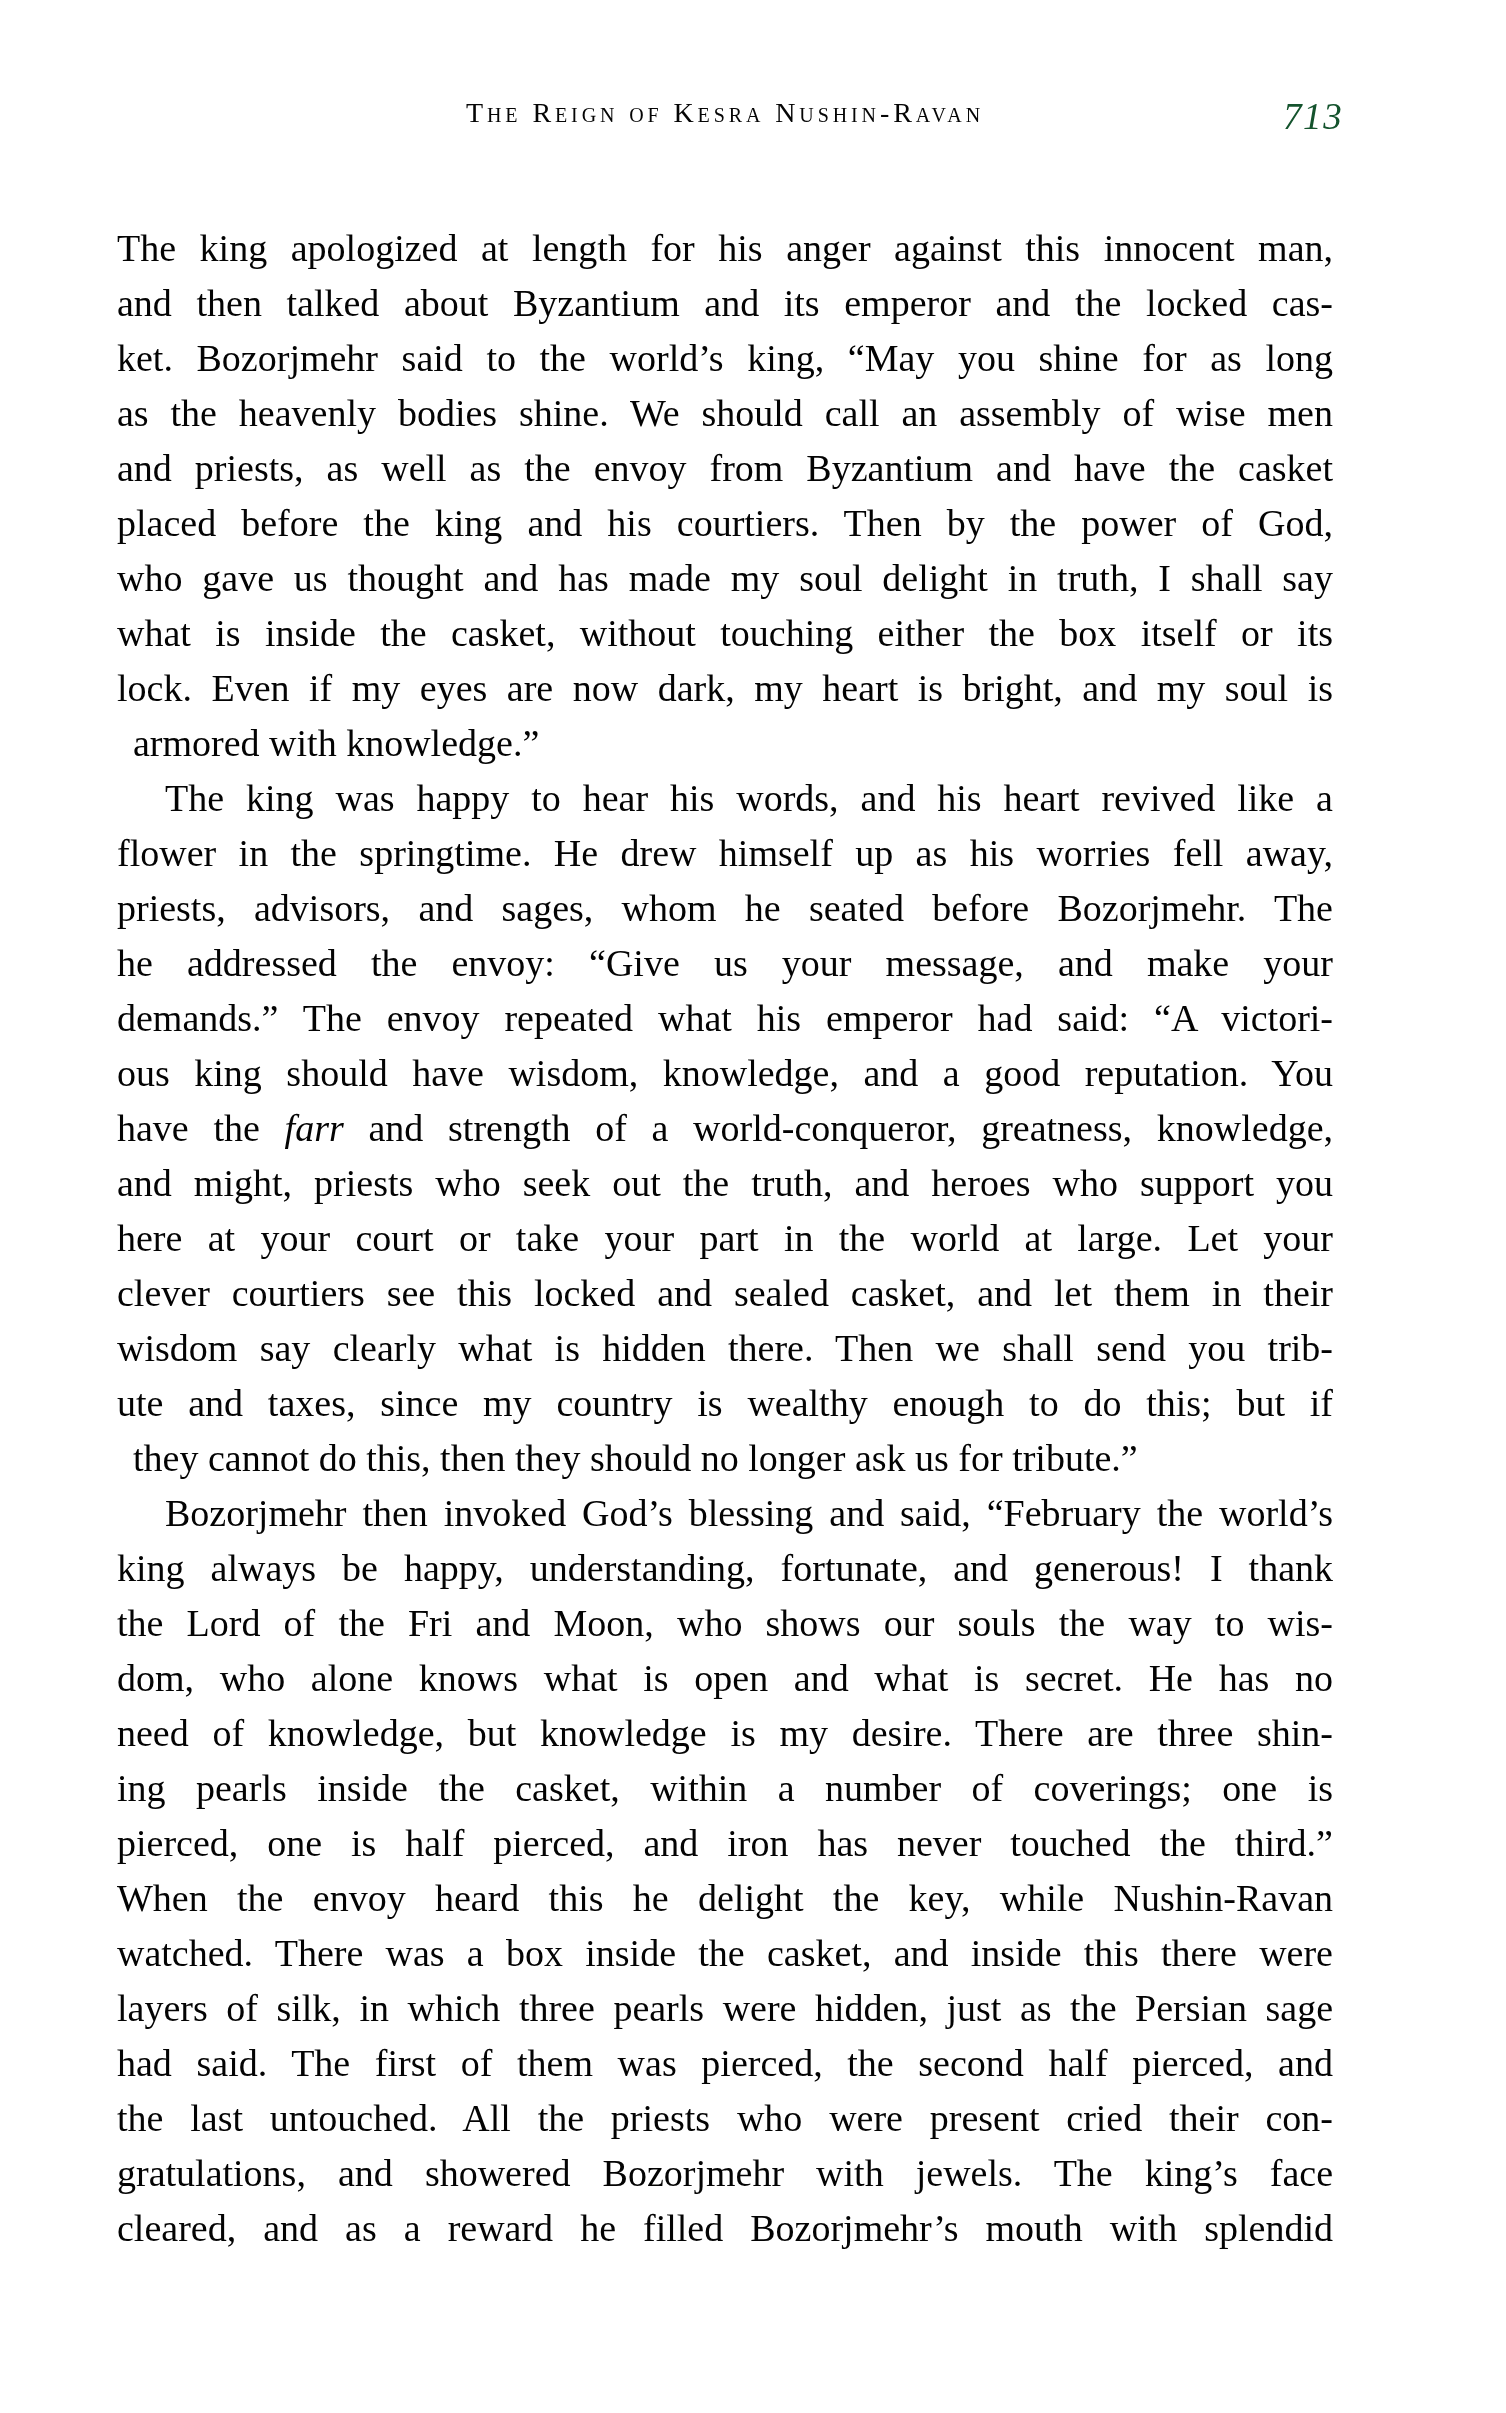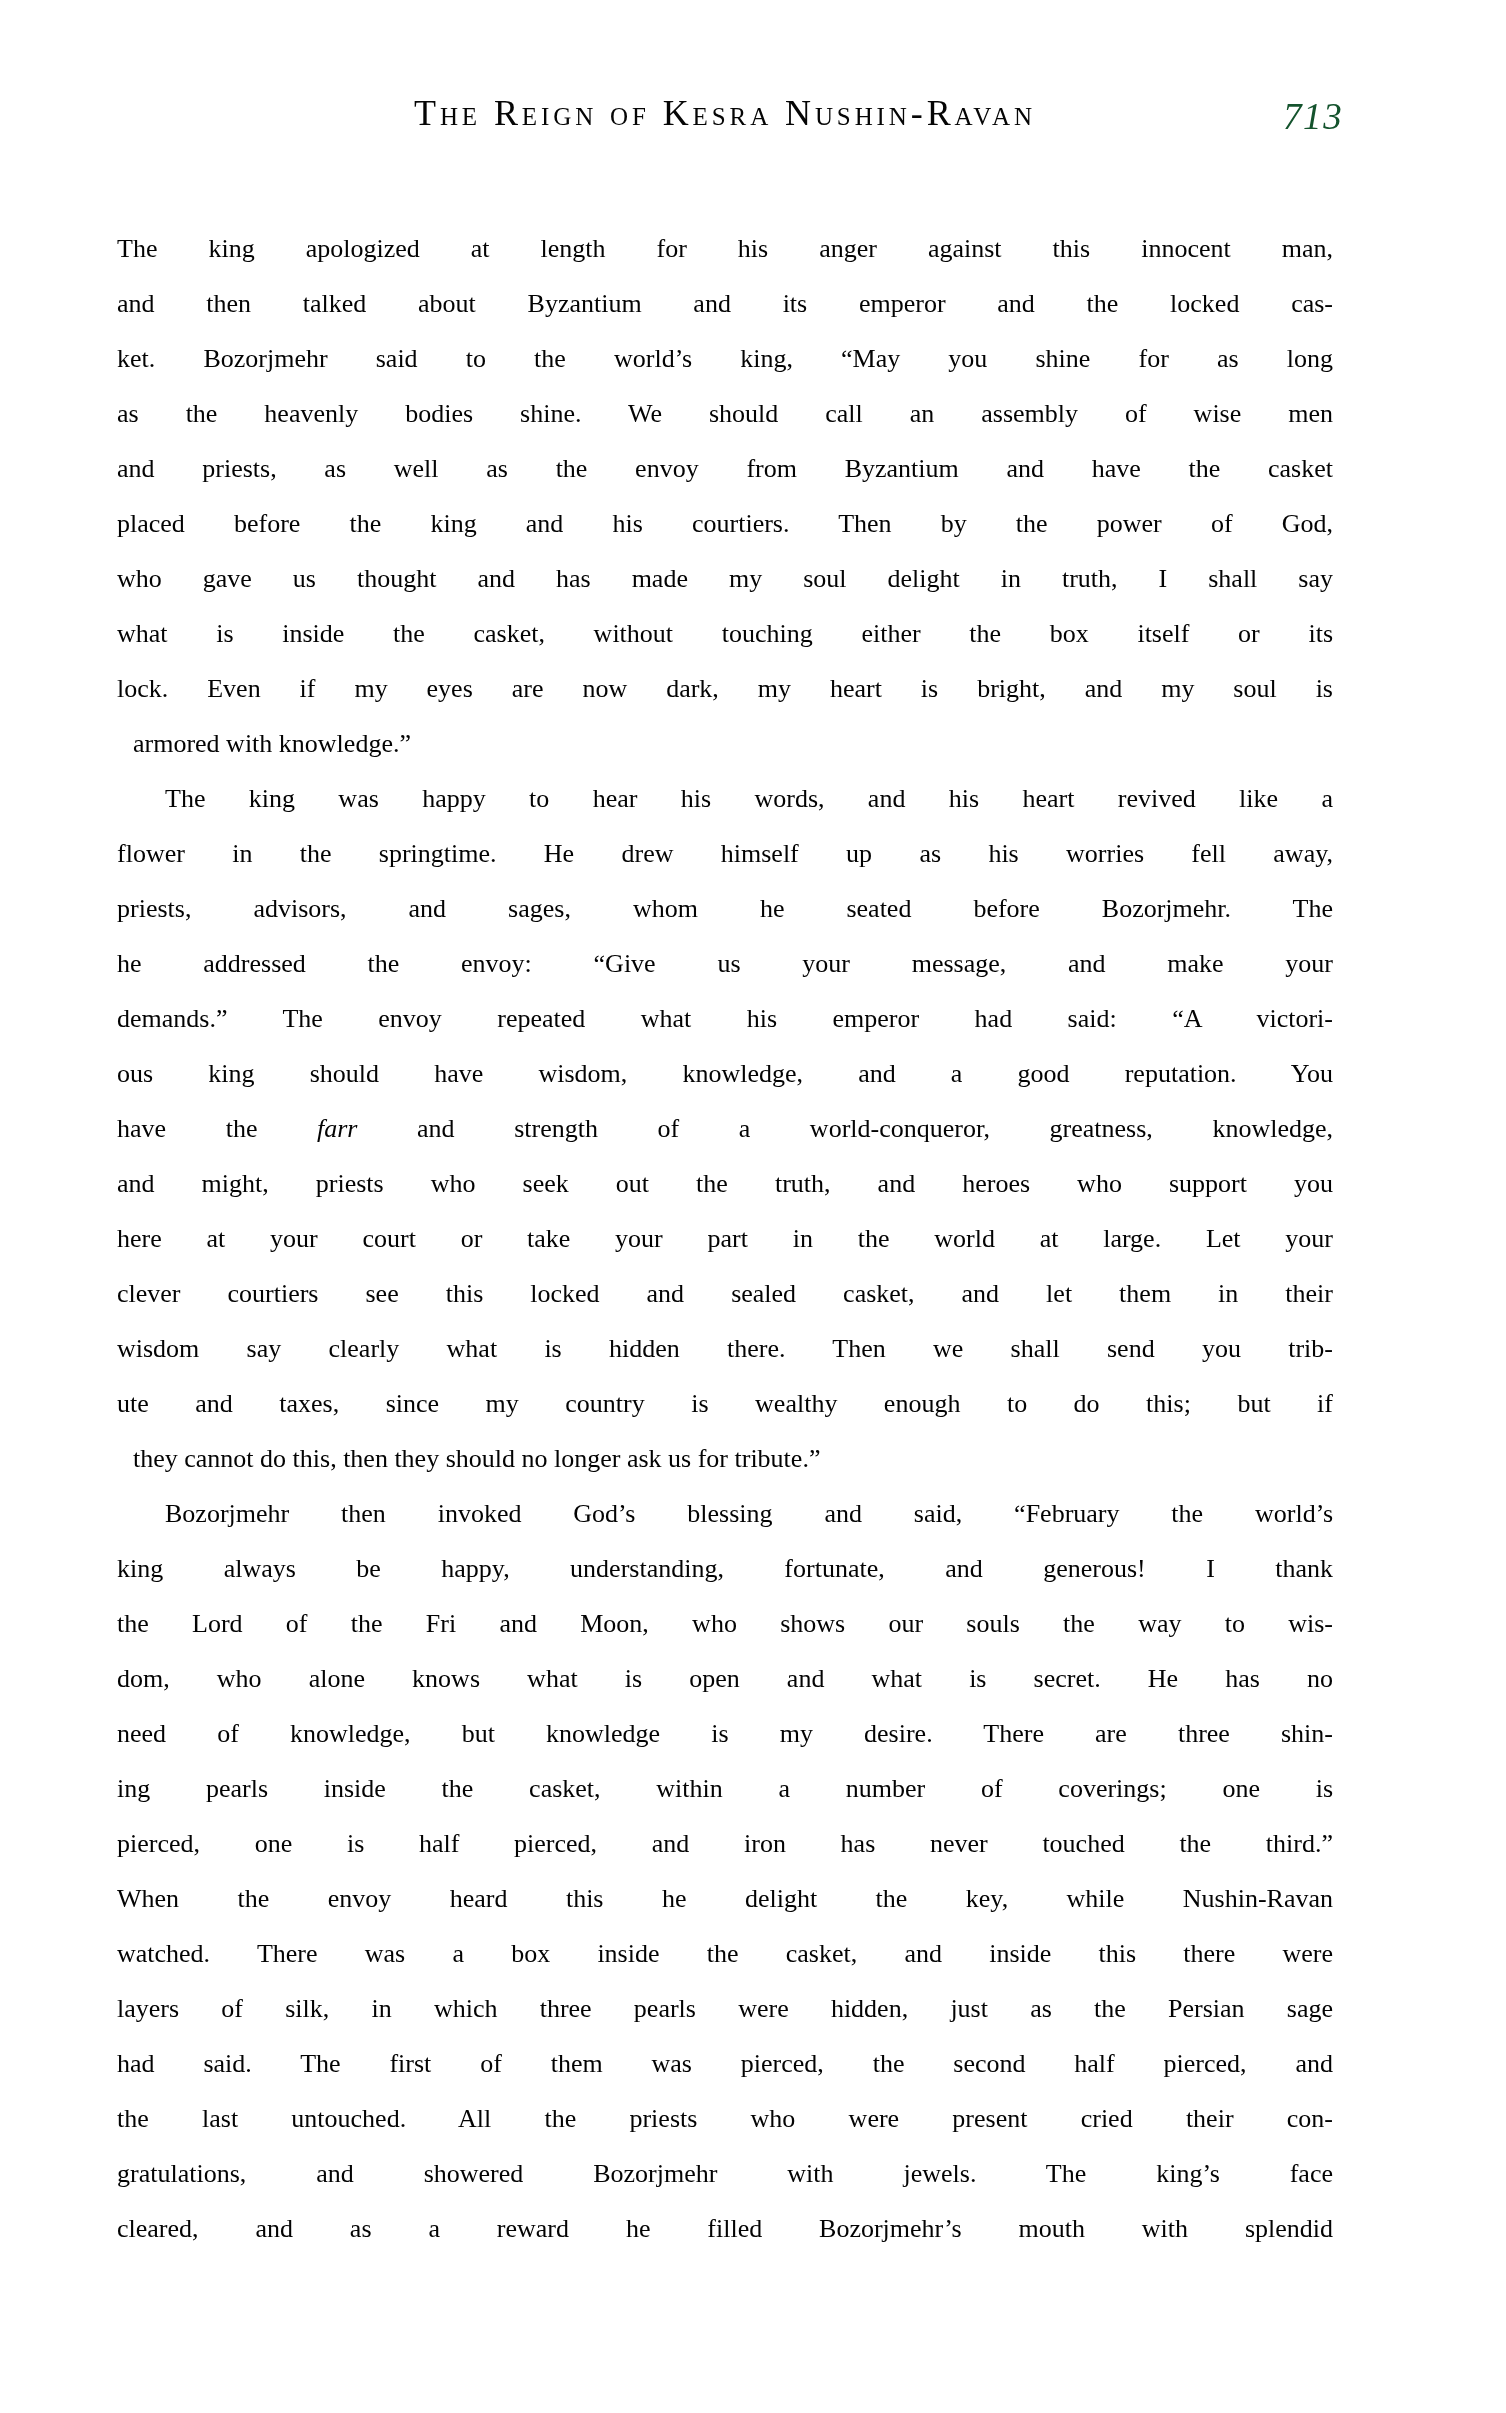--- a/index.html
+++ b/index.html
@@ -12,21 +12,21 @@
     color: #000000;
     overflow: hidden;
   }
   .running-header {
     position: absolute;
     top: 87px;
     left: 117px;
     width: 1216px;
     text-align: center;
     font-variant: small-caps;
-    font-size: 36px;
+    font-size: 28px;
     line-height: 52px;
     letter-spacing: 3.9px;
     color: #050505;
   }
   .page-number {
     position: absolute;
     top: 91px;
     left: 1283px;
     font-style: italic;
     font-size: 37px;
@@ -34,21 +34,21 @@
     letter-spacing: 1.6px;
     color: #14532d;
   }
   .body-text {
     position: absolute;
     left: 117px;
     top: 221px;
     width: 1216px;
   }
   .line {
-    font-size: 26px;
+    font-size: 38px;
     line-height: 55px;
     height: 55px;
     white-space: normal;
     text-align: justify;
     text-align-last: justify;
     color: #030303;
   }
   .line.para-end { text-align-last: left; margin-left: 16px; }
   .line.indent { text-indent: 48px; }
   .farr { }

